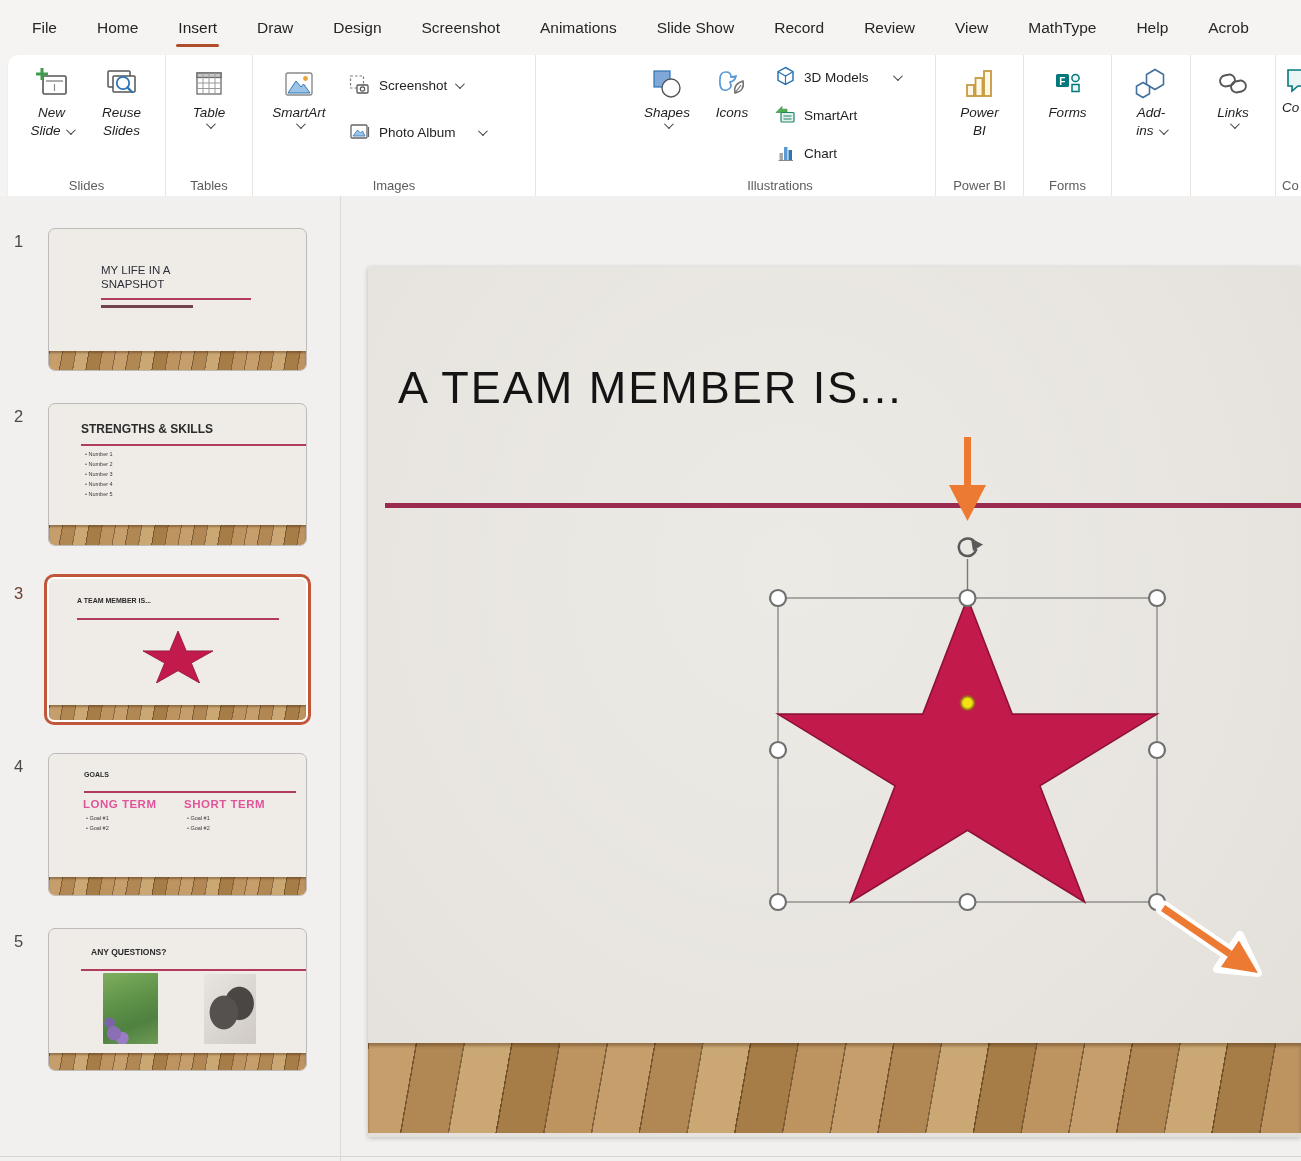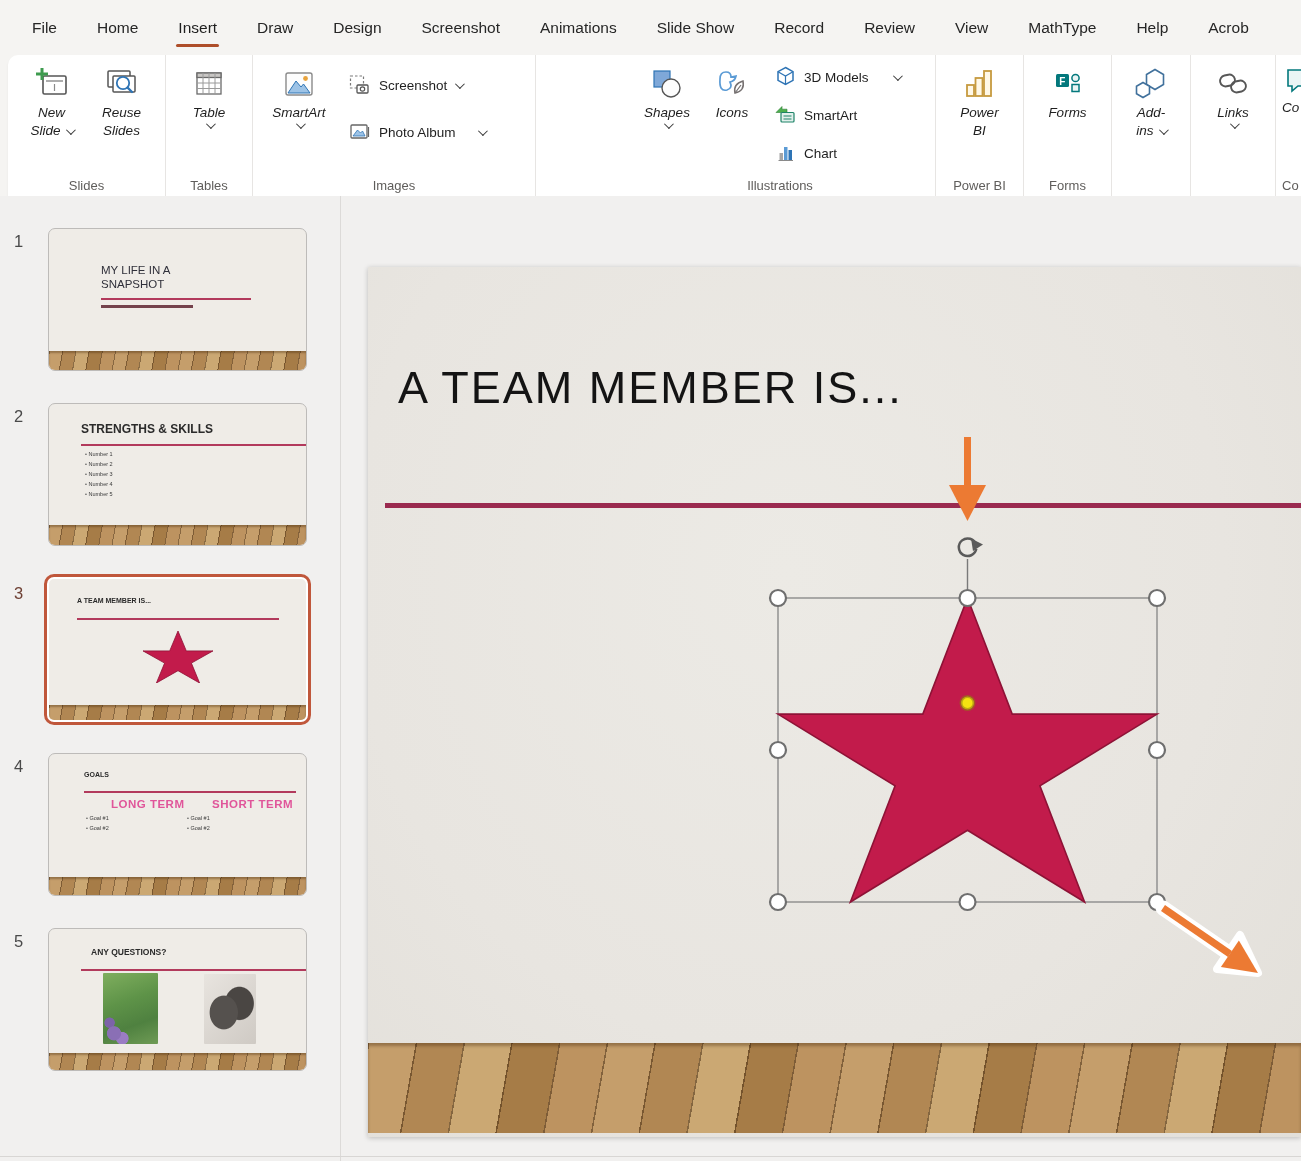--- a/index.html
+++ b/index.html
@@ -61,21 +61,21 @@
          box-shadow:0 1px 5px rgba(0,0,0,.22);}
   .slide-title{position:absolute;left:30px;top:95px;font-size:45px;letter-spacing:2px;
          color:#141414;white-space:nowrap;}
   .title-rule{position:absolute;left:17px;right:0;top:236px;height:5px;background:#9A2A4F;}
   .overlay{position:absolute;left:0;top:0;width:933px;height:868px;}
   .hairline{position:absolute;left:0;top:1156px;width:1301px;height:1px;background:#D8D6D4;}
   
   .t-title{position:absolute;color:#2B2B2B;font-weight:700;}
   .t-bullet{position:absolute;color:#3A3A3A;}
   .t-bullet::before{content:"• ";color:#555;}
-  .pinkhead{position:absolute;color:#E0559A;font-weight:700;letter-spacing:.5px;margin-left:28px;}
+  .pinkhead{position:absolute;color:#E0559A;font-weight:700;letter-spacing:.5px;}
   .photo{position:absolute;border-radius:1px;}
   .subtitle-smudge{position:absolute;height:3px;background:#5E2430;opacity:.85;}
 </style>
 </head>
 <body>
 
 <div class="menubar">
   <div class="mi">File</div>
   <div class="mi">Home</div>
   <div class="mi active">Insert</div>

